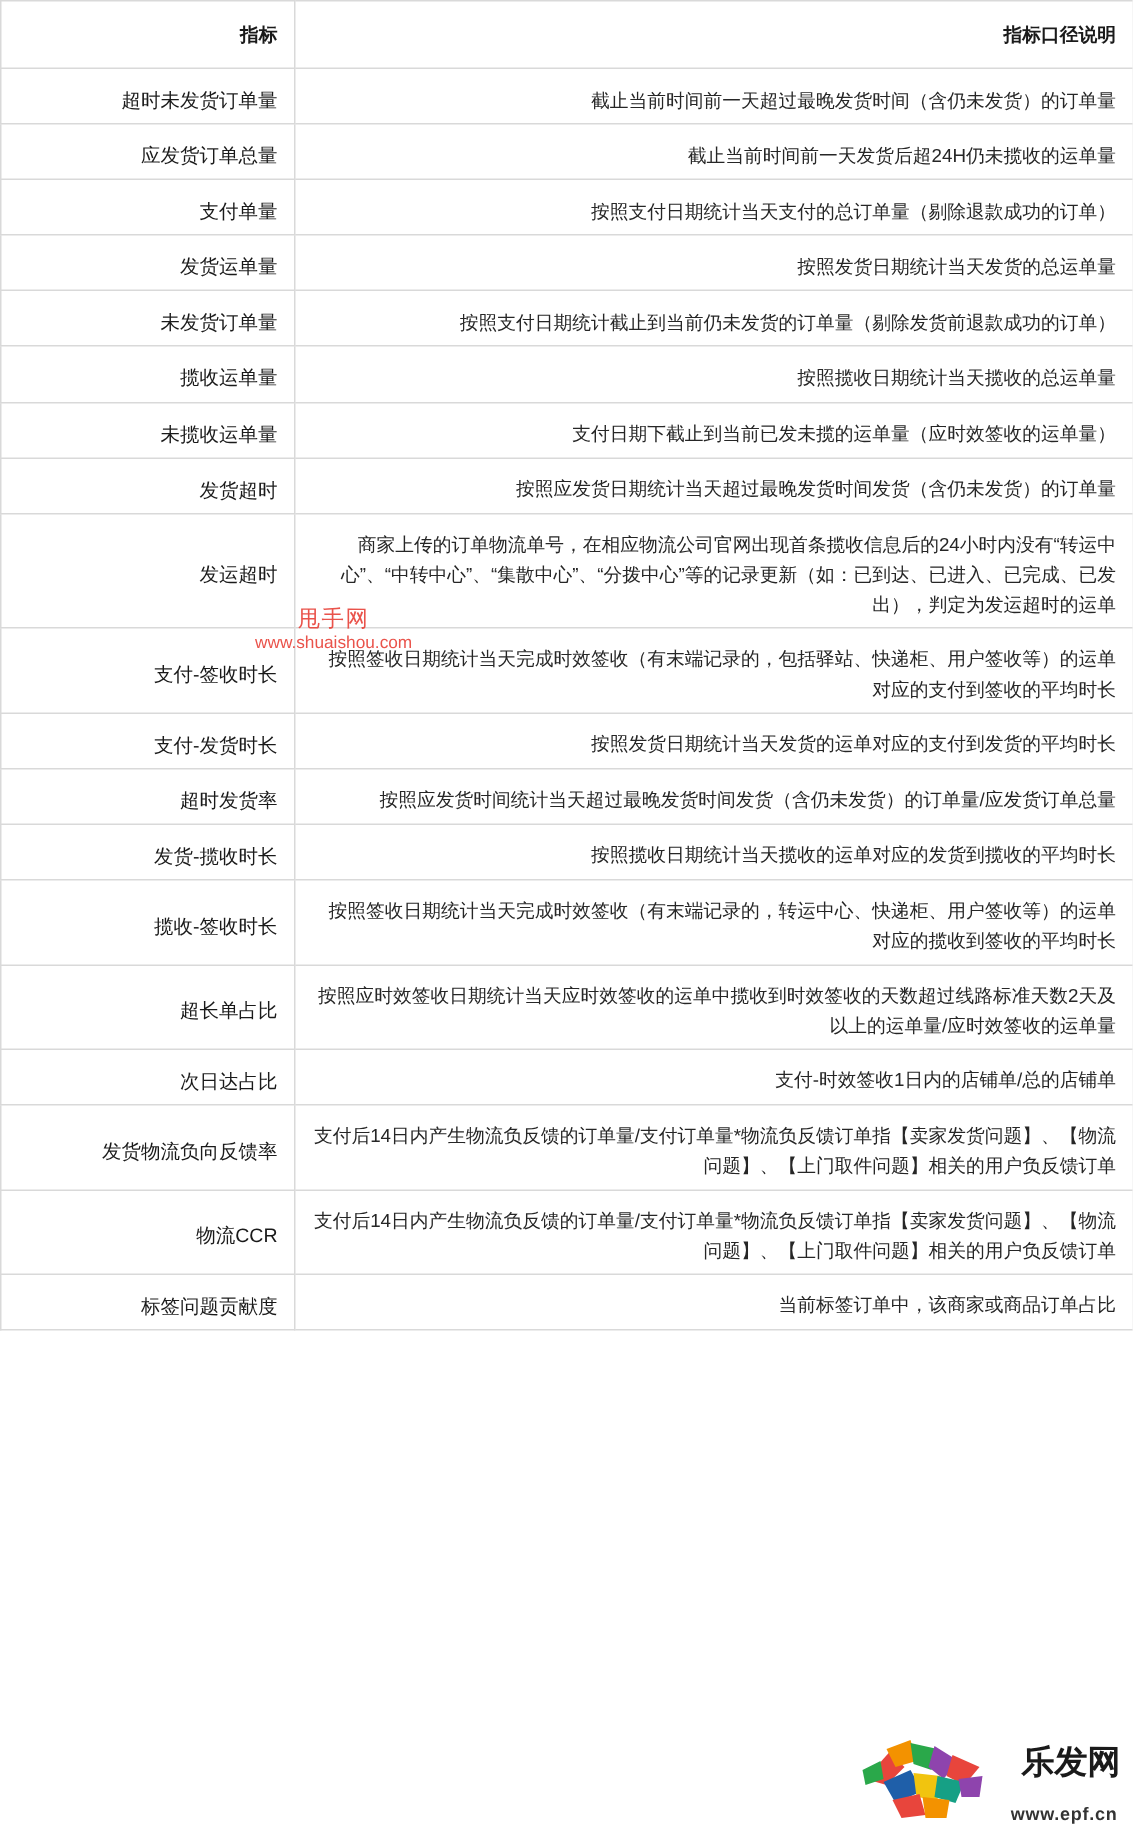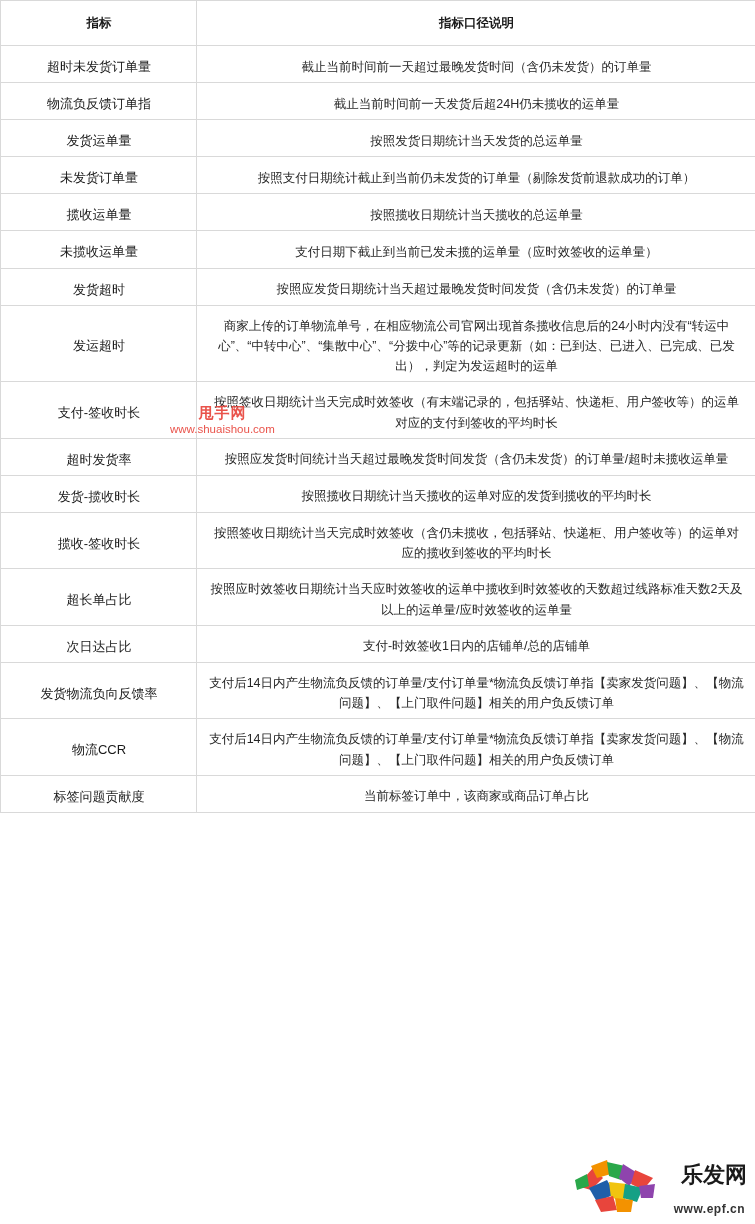--- a/index.html
+++ b/index.html
@@ -25,21 +25,21 @@
     table-layout: fixed;
   }
   table.metrics col.c1 { width: 196px; }
   table.metrics col.c2 { width: 559px; }
   table.metrics th, table.metrics td {
     border: 1px solid #d9d9d9;
     vertical-align: middle;
     padding: 10px 11px 5px 12px;
     font-size: 12.5px;
     line-height: 1.62;
-    text-align: center;
+    text-align: right;
     word-break: break-all;
   }
   table.metrics thead th {
     font-weight: bold;
     font-size: 12.5px;
     color: #1a1a1a;
     padding-top: 12px;
     padding-bottom: 12px;
   }
   table.metrics td.name {
@@ -56,21 +56,21 @@
     top: 404px;
     color: #e8453c;
     font-size: 13px;
     line-height: 1.22;
     text-align: center;
     pointer-events: none;
     opacity: 0.92;
   }
   .wm-text .wm-big {
     font-size: 15px;
-    font-weight: bold;
+    font-weight: normal;
     letter-spacing: 1px;
     display: block;
   }
   .wm-text .wm-small {
     font-size: 11.5px;
     display: block;
   }
   
   .wm-logo {
     position: absolute;
@@ -119,22 +119,26 @@
         <th>指标</th>
         <th>指标口径说明</th>
       </tr>
     </thead>
     <tbody>
       <tr>
         <td class="name">超时未发货订单量</td>
         <td class="desc">截止当前时间前一天超过最晚发货时间（含仍未发货）的订单量</td>
       </tr>
       <tr>
-        <td class="name">物流负反馈订单指</td>
+        <td class="name">应发货订单总量</td>
         <td class="desc">截止当前时间前一天发货后超24H仍未揽收的运单量</td>
+      </tr>
+      <tr>
+        <td class="name">支付单量</td>
+        <td class="desc">按照支付日期统计当天支付的总订单量（剔除退款成功的订单）</td>
       </tr>
       <tr>
         <td class="name">发货运单量</td>
         <td class="desc">按照发货日期统计当天发货的总运单量</td>
       </tr>
       <tr>
         <td class="name">未发货订单量</td>
         <td class="desc">按照支付日期统计截止到当前仍未发货的订单量（剔除发货前退款成功的订单）</td>
       </tr>
       <tr>
@@ -151,30 +155,34 @@
       </tr>
       <tr>
         <td class="name">发运超时</td>
         <td class="desc">商家上传的订单物流单号，在相应物流公司官网出现首条揽收信息后的24小时内没有“转运中心”、“中转中心”、“集散中心”、“分拨中心”等的记录更新（如：已到达、已进入、已完成、已发出），判定为发运超时的运单</td>
       </tr>
       <tr>
         <td class="name">支付-签收时长</td>
         <td class="desc">按照签收日期统计当天完成时效签收（有末端记录的，包括驿站、快递柜、用户签收等）的运单对应的支付到签收的平均时长</td>
       </tr>
       <tr>
+        <td class="name">支付-发货时长</td>
+        <td class="desc">按照发货日期统计当天发货的运单对应的支付到发货的平均时长</td>
+      </tr>
+      <tr>
         <td class="name">超时发货率</td>
-        <td class="desc">按照应发货时间统计当天超过最晚发货时间发货（含仍未发货）的订单量/超时未揽收运单量</td>
+        <td class="desc">按照应发货时间统计当天超过最晚发货时间发货（含仍未发货）的订单量/应发货订单总量</td>
       </tr>
       <tr>
         <td class="name">发货-揽收时长</td>
         <td class="desc">按照揽收日期统计当天揽收的运单对应的发货到揽收的平均时长</td>
       </tr>
       <tr>
         <td class="name">揽收-签收时长</td>
-        <td class="desc">按照签收日期统计当天完成时效签收（含仍未揽收，包括驿站、快递柜、用户签收等）的运单对应的揽收到签收的平均时长</td>
+        <td class="desc">按照签收日期统计当天完成时效签收（有末端记录的，转运中心、快递柜、用户签收等）的运单对应的揽收到签收的平均时长</td>
       </tr>
       <tr>
         <td class="name">超长单占比</td>
         <td class="desc">按照应时效签收日期统计当天应时效签收的运单中揽收到时效签收的天数超过线路标准天数2天及以上的运单量/应时效签收的运单量</td>
       </tr>
       <tr>
         <td class="name">次日达占比</td>
         <td class="desc">支付-时效签收1日内的店铺单/总的店铺单</td>
       </tr>
       <tr>

